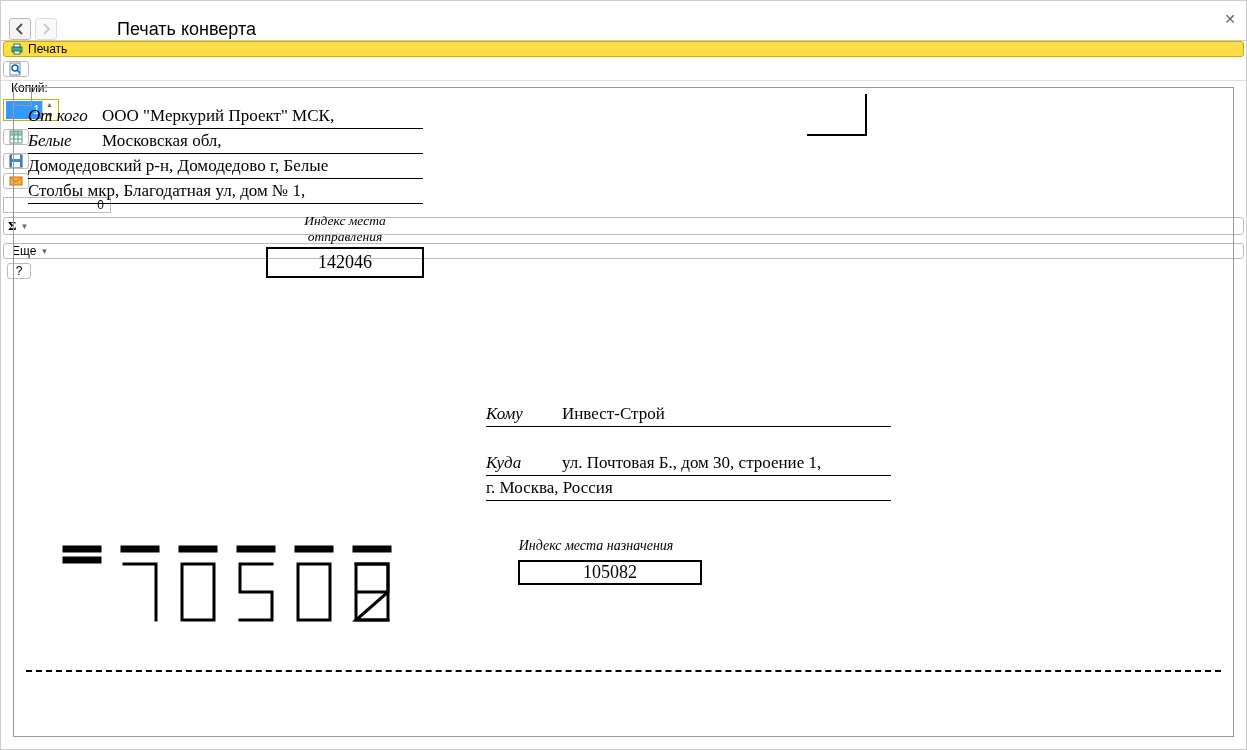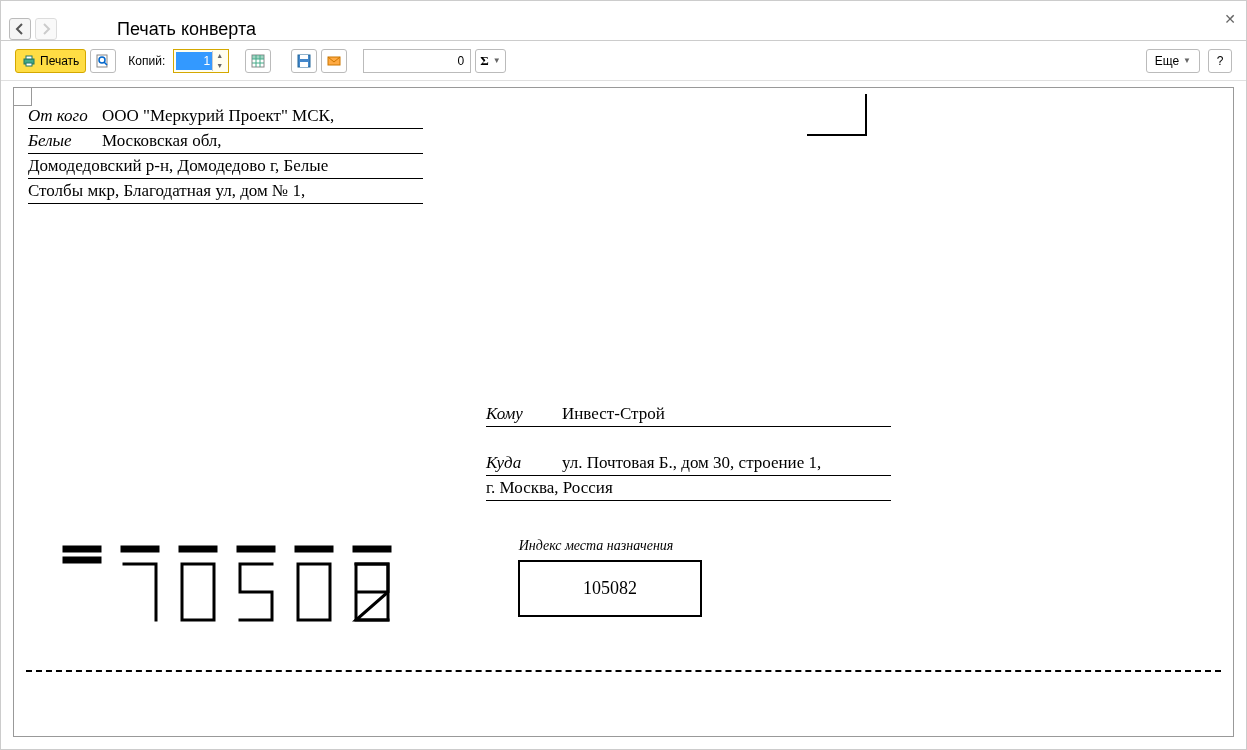--- a/index.html
+++ b/index.html
@@ -6,21 +6,21 @@
 body { font-family: Arial, sans-serif; font-size: 13px; background: #fff; }
 
 .window { border: 1px solid #ccc; width: 1247px; height: 750px; position: relative; }
 
 .titlebar { display: flex; align-items: flex-end; height: 40px; border-bottom: 1px solid #ccc; padding: 0 8px; }
 .nav-btn { width: 22px; height: 22px; border: 1px solid #bbb; border-radius: 3px; background: #f5f5f5; display: flex; align-items: center; justify-content: center; margin-right: 4px; cursor: pointer; }
 .nav-btn svg { width: 12px; height: 12px; }
 .title { margin-left: 56px; font-size: 18px; font-weight: normal; font-family: Arial; }
 .close-x { position: absolute; right: 10px; top: 10px; font-size: 14px; color: #666; cursor: pointer; }
 
-.toolbar { display: flex; align-items: center; height: 40px; border-bottom: 1px solid #e0e0e0; padding: 0 14px; gap: 4px; }
+.toolbar { display: flex; height: 40px; border-bottom: 1px solid #e0e0e0; padding: 0 2px; gap: 4px; flex-direction: column; }
 .btn { height: 24px; border: 1px solid #bbb; border-radius: 3px; background: #fff; display: flex; align-items: center; padding: 0 6px; cursor: pointer; font-size: 12px; }
 .btn-print { background: #ffdd44; border-color: #d4a800; font-weight: normal; }
 .btn-print svg { margin-right: 4px; }
 .btn-icon { width: 26px; justify-content: center; padding: 0; }
 .label-copies { font-size: 12px; margin: 0 4px 0 8px; }
 .spinner { width: 56px; height: 24px; border: 1px solid #d4a800; background: #fffef0; display: flex; align-items: center; }
 .spinner input { width: 36px; text-align: right; border: none; background: #3399ff; color: #fff; font-size: 12px; padding-right: 2px; height: 18px; margin-left: 2px;}
 .spinner .spin-btns { width: 14px; height: 20px; display: flex; flex-direction: column; border-left: 1px solid #ccc; }
 .spinner .spin-btns div { flex: 1; font-size: 7px; text-align: center; line-height: 10px; color: #666; cursor: pointer; }
 .num-input { width: 108px; height: 24px; border: 1px solid #bbb; text-align: right; padding-right: 6px; font-size: 12px; }
@@ -46,21 +46,21 @@
 .sender-index-value { border: 2px solid #000; padding: 3px 0; font-size: 18px; }
 
 .stamp-corner { position: absolute; right: 366px; top: 6px; width: 60px; height: 42px; border-right: 2px solid #000; border-bottom: 2px solid #000; }
 
 .recipient { position: absolute; left: 472px; top: 314px; width: 405px; }
 .recipient .field-label { width: 76px; }
 .recip-spacer { height: 24px; }
 
 .dest-index-box { position: absolute; left: 476px; top: 450px; width: 212px; text-align: center; }
 .dest-index-label { font-style: italic; font-size: 14px; margin-bottom: 6px; }
-.dest-index-value { border: 2px solid #000; padding: 16px 0; font-size: 18px; margin-left: 28px; }
+.dest-index-value { border: 2px solid #000; padding: 0 0; font-size: 18px; margin-left: 28px; }
 
 .big-index { position: absolute; left: 48px; top: 456px; }
 .big-index svg { display: block; }
 
 .dashed-line { position: absolute; left: 12px; right: 12px; top: 582px; border-top: 2px dashed #000; }
 </style>
 </head>
 <body>
 
 <div class="window">
@@ -155,20 +155,24 @@
           <span>ООО "Меркурий Проект" МСК,</span>
         </div>
         <div class="field-row">
           <span class="field-label">Белые</span>
           <span>Московская обл,</span>
         </div>
         <div class="field-line">Домодедовский р-н, Домодедово г, Белые</div>
         <div class="field-line">Столбы мкр, Благодатная ул, дом № 1,</div>
       </div>
 
+      <div class="sender-index-box">
+        <div class="sender-index-label">Индекс места отправления</div>
+        <div class="sender-index-value">142046</div>
+      </div>
 
       <div class="stamp-corner"></div>
 
       <div class="recipient">
         <div class="field-row">
           <span class="field-label">Кому</span>
           <span>Инвест-Строй</span>
         </div>
         <div class="recip-spacer"></div>
         <div class="field-row">

